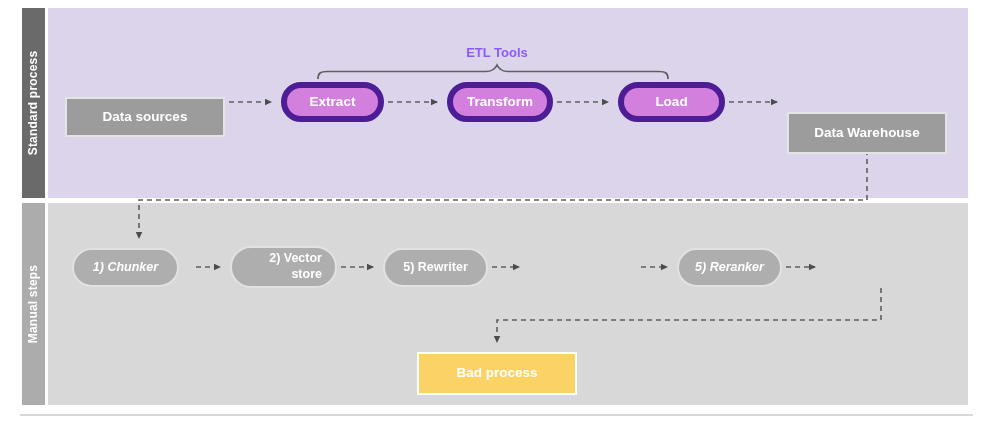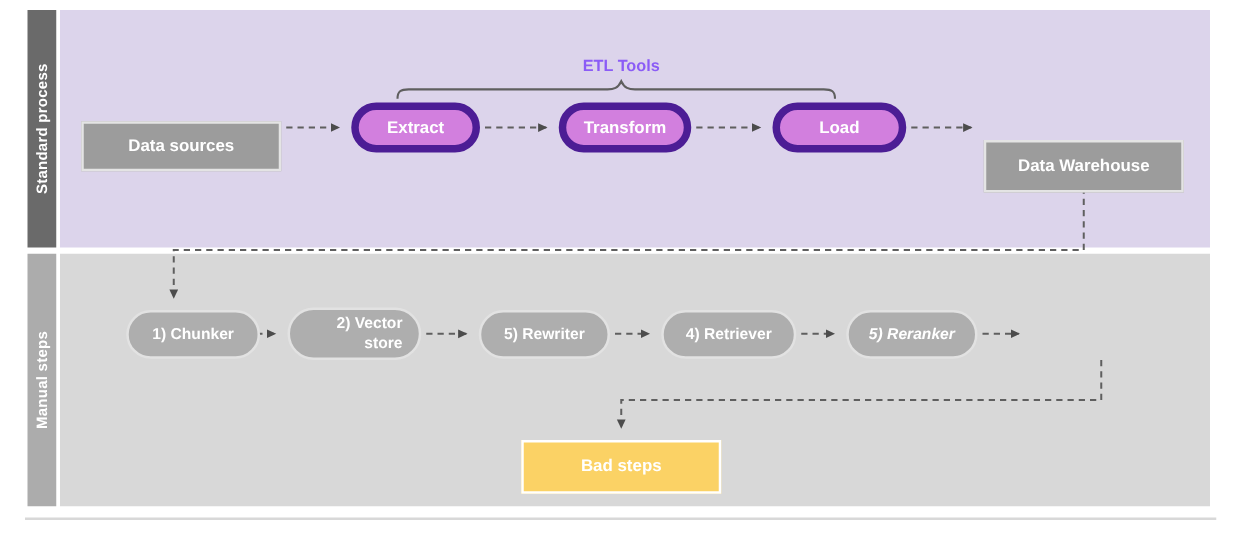--- a/index.html
+++ b/index.html
@@ -33,21 +33,21 @@
     color:#8b5cf6;font-size:13px;font-weight:bold;text-align:center;
   }
   .connectors{position:absolute;left:0;top:0;z-index:5;pointer-events:none;}
   .page-edge{position:absolute;left:20px;top:414px;width:953px;height:2px;background:#d8d8d8;}
   
   #n-sources{left:65px;top:97px;width:160px;height:40px;}
   #n-extract{left:281px;top:82px;width:103px;height:40px;}
   #n-transform{left:447px;top:82px;width:106px;height:40px;}
   #n-load{left:618px;top:82px;width:107px;height:40px;}
   #n-warehouse{left:787px;top:81px;width:160px;height:42px;margin-top:31px;}
-  #n-chunker{left:101px;top:248px;width:107px;height:39px;}
+  #n-chunker{left:72px;top:248px;width:107px;height:39px;font-style:italic;}
   #n-vector{left:230px;top:246px;width:107px;height:42px;}
   #n-rewriter{left:383px;top:248px;width:105px;height:39px;}
   #n-retriever{left:529px;top:248px;width:108px;height:39px;}
   #n-reranker{left:677px;top:248px;width:105px;height:39px;font-style:italic;}
   #n-consolidator{left:825px;top:246px;width:112px;height:42px;}
   #n-badoutput{left:417px;top:352px;width:160px;height:43px;}
 </style>
 </head>
 <body>
 
@@ -89,20 +89,19 @@
 
   <div id="n-sources" class="node rect">Data sources</div>
   <div id="n-extract" class="node pill-purple">Extract</div>
   <div id="n-transform" class="node pill-purple">Transform</div>
   <div id="n-load" class="node pill-purple">Load</div>
   <div id="n-warehouse" class="node rect">Data Warehouse</div>
 
   <div id="n-chunker" class="node pill-gray">1) Chunker</div>
   <div id="n-vector" class="node pill-gray narrow">2) Vector store</div>
   <div id="n-rewriter" class="node pill-gray">5) Rewriter</div>
-  <div id="n-retriever" class="node pill-gray">4) Retriever</div>
   <div id="n-reranker" class="node pill-gray">5) Reranker</div>
 
-  <div id="n-badoutput" class="node yellow-box">Bad steps</div>
+  <div id="n-badoutput" class="node yellow-box">Bad process</div>
 
   <div class="page-edge"></div>
 
 </div>
 
 </body></html>

